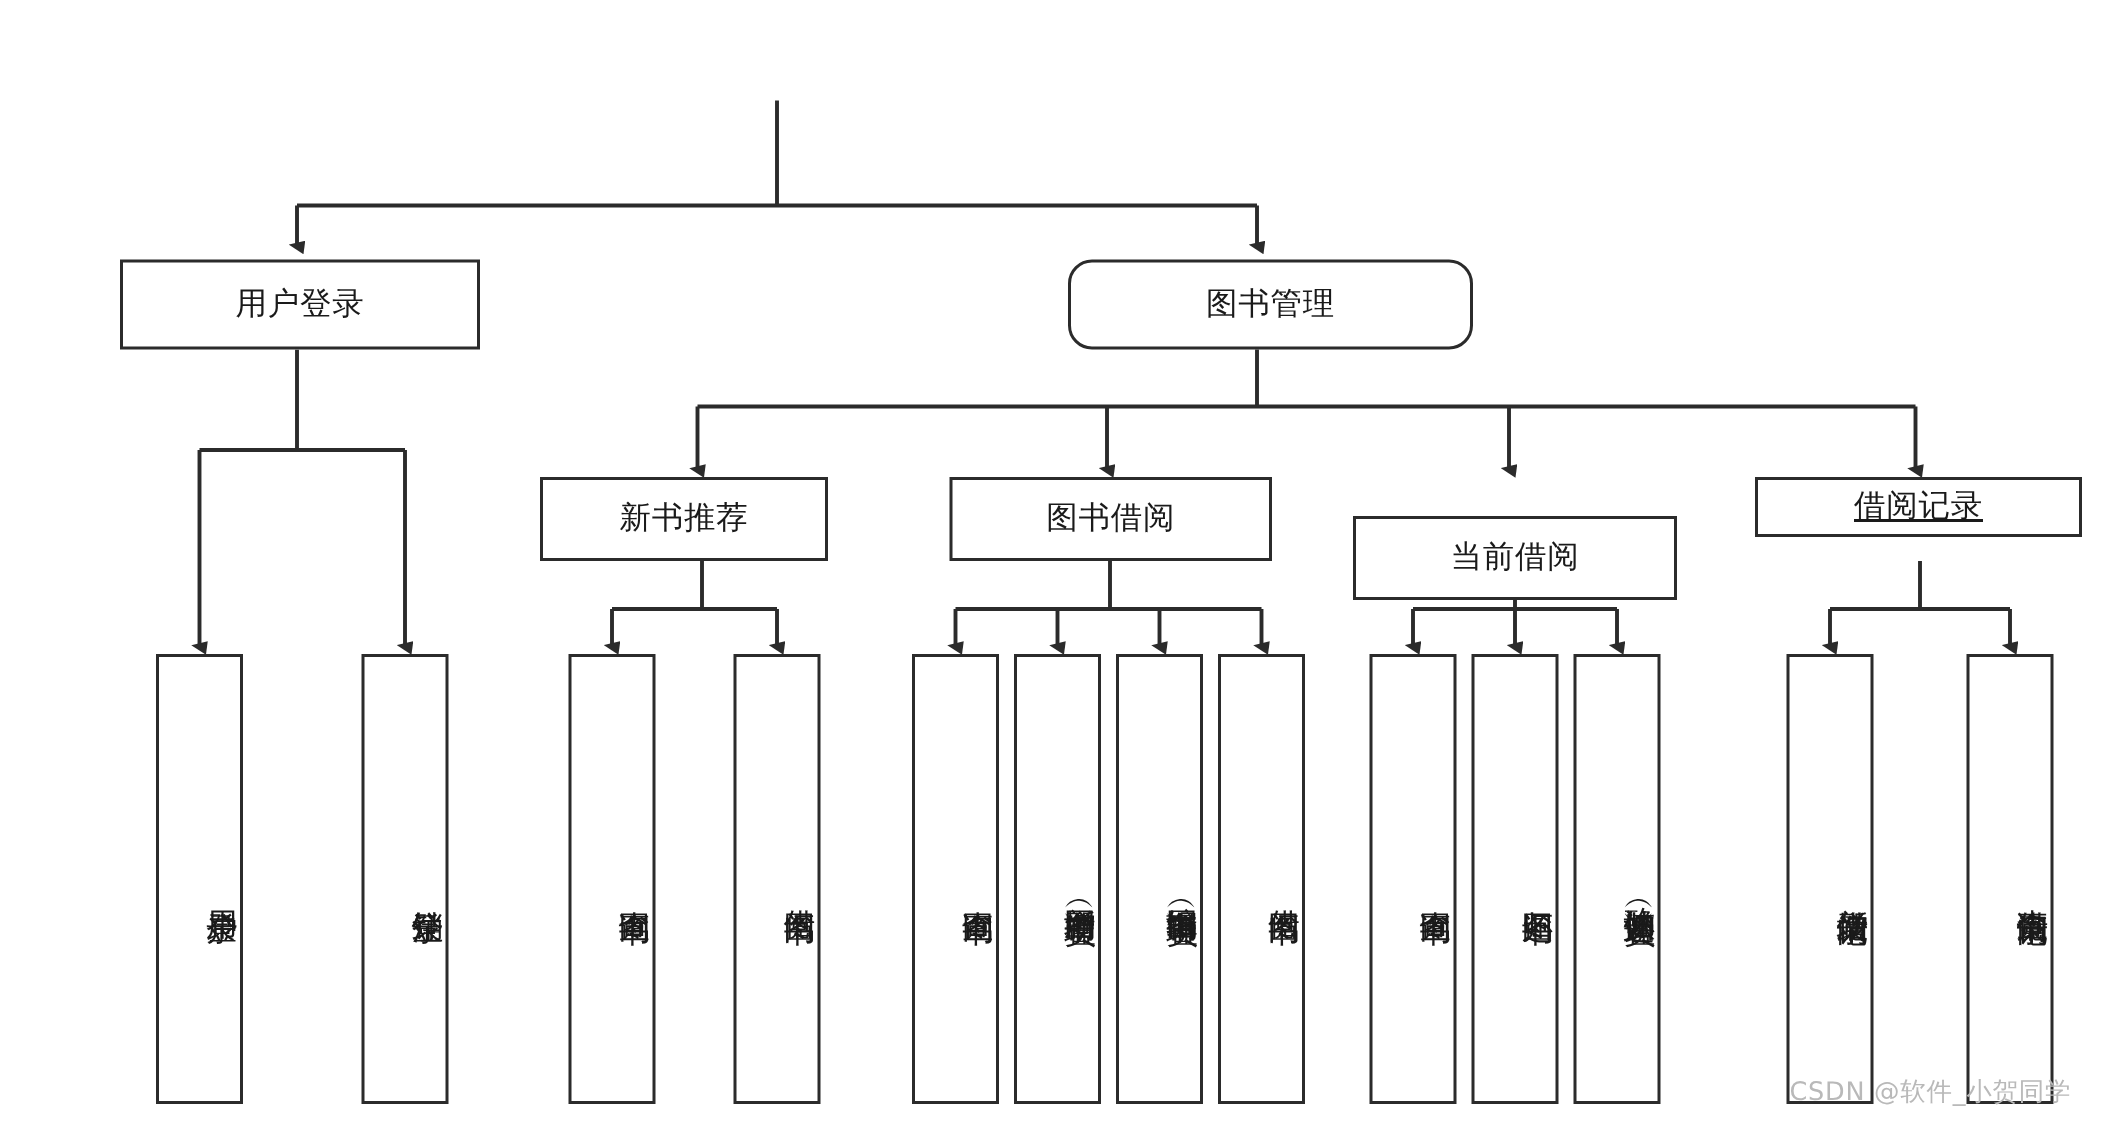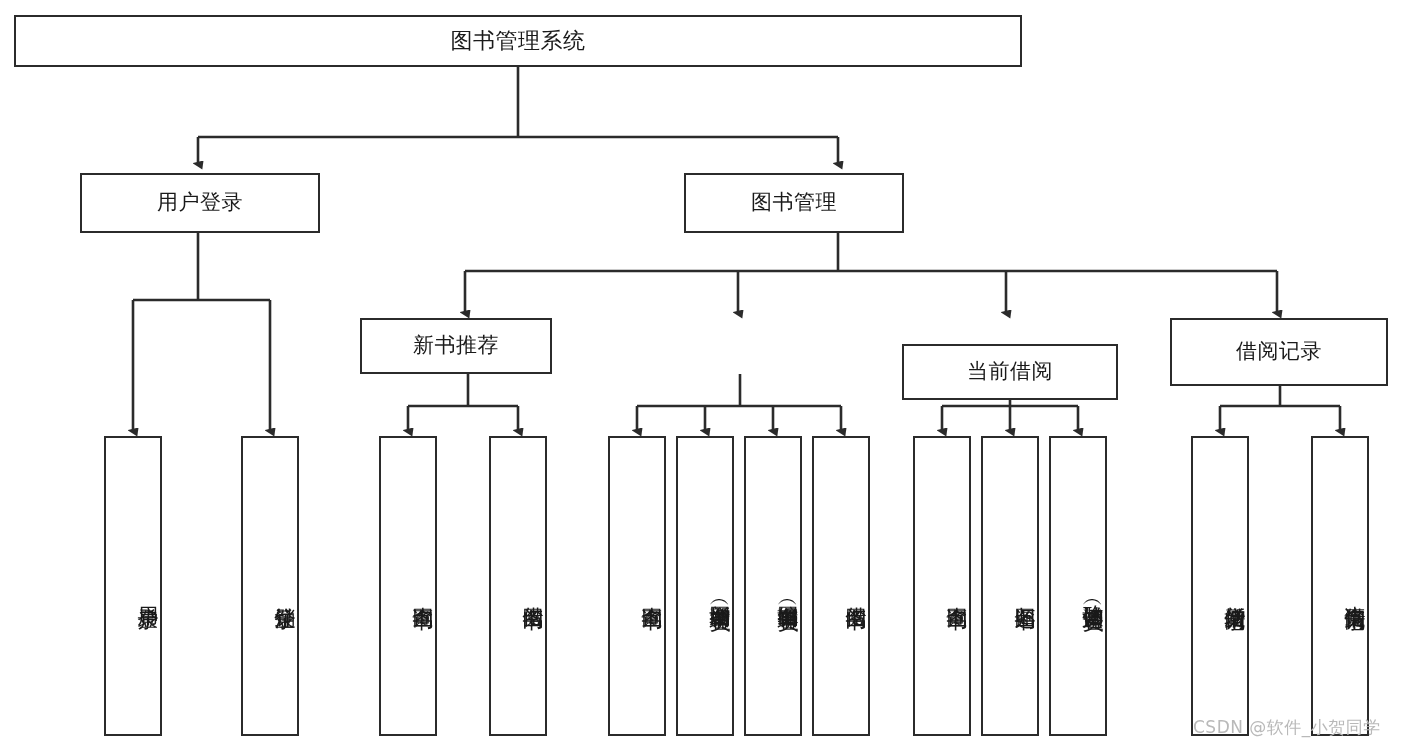--- a/index.html
+++ b/index.html
@@ -114,38 +114,38 @@
       <path d="M1010,406 L1010,430" marker-end="url(#arrow)"></path>
       <path d="M1078,406 L1078,430" marker-end="url(#arrow)"></path>
 
       <path d="M1280,374 L1280,406"></path>
       <path d="M1220,406 L1340,406"></path>
       <path d="M1220,406 L1220,430" marker-end="url(#arrow)"></path>
       <path d="M1340,406 L1340,430" marker-end="url(#arrow)"></path>
     </g>
   </svg>
 
-  <div class="node horiz root" style="left:14px; top:15px; width:1008px; height:52px;">
-    <span>图书管理系统</span>
-  </div>
 
   <div class="node horiz" style="left:80px; top:173px; width:240px; height:60px;">
     <span>用户登录</span>
   </div>
-  <div class="node horiz" style="left:684px; top:173px; width:220px; height:60px;">
+  <div class="node horiz" style="left:712px; top:173px; width:270px; height:60px;border-radius:16px;">
     <span>图书管理</span>
   </div>
 
   <div class="node horiz" style="left:360px; top:318px; width:192px; height:56px;">
     <span>新书推荐</span>
   </div>
+  <div class="node horiz" style="left:633px; top:318px; width:215px; height:56px;">
+    <span>图书借阅</span>
+  </div>
   <div class="node horiz" style="left:902px; top:318px; width:216px; height:56px;margin-top:26px;">
     <span>当前借阅</span>
   </div>
-  <div class="node horiz" style="left:1170px; top:318px; width:218px; height:68px;">
+  <div class="node horiz" style="left:1170px; top:318px; width:218px; height:40px;text-decoration:underline;">
     <span>借阅记录</span>
   </div>
 
   <div class="node vert" style="left:104px; top:436px; width:58px; height:300px;">
     <span class="vlabel">用户登录</span>
   </div>
   <div class="node vert" style="left:241px; top:436px; width:58px; height:300px;">
     <span class="vlabel">注销登录</span>
   </div>
 

